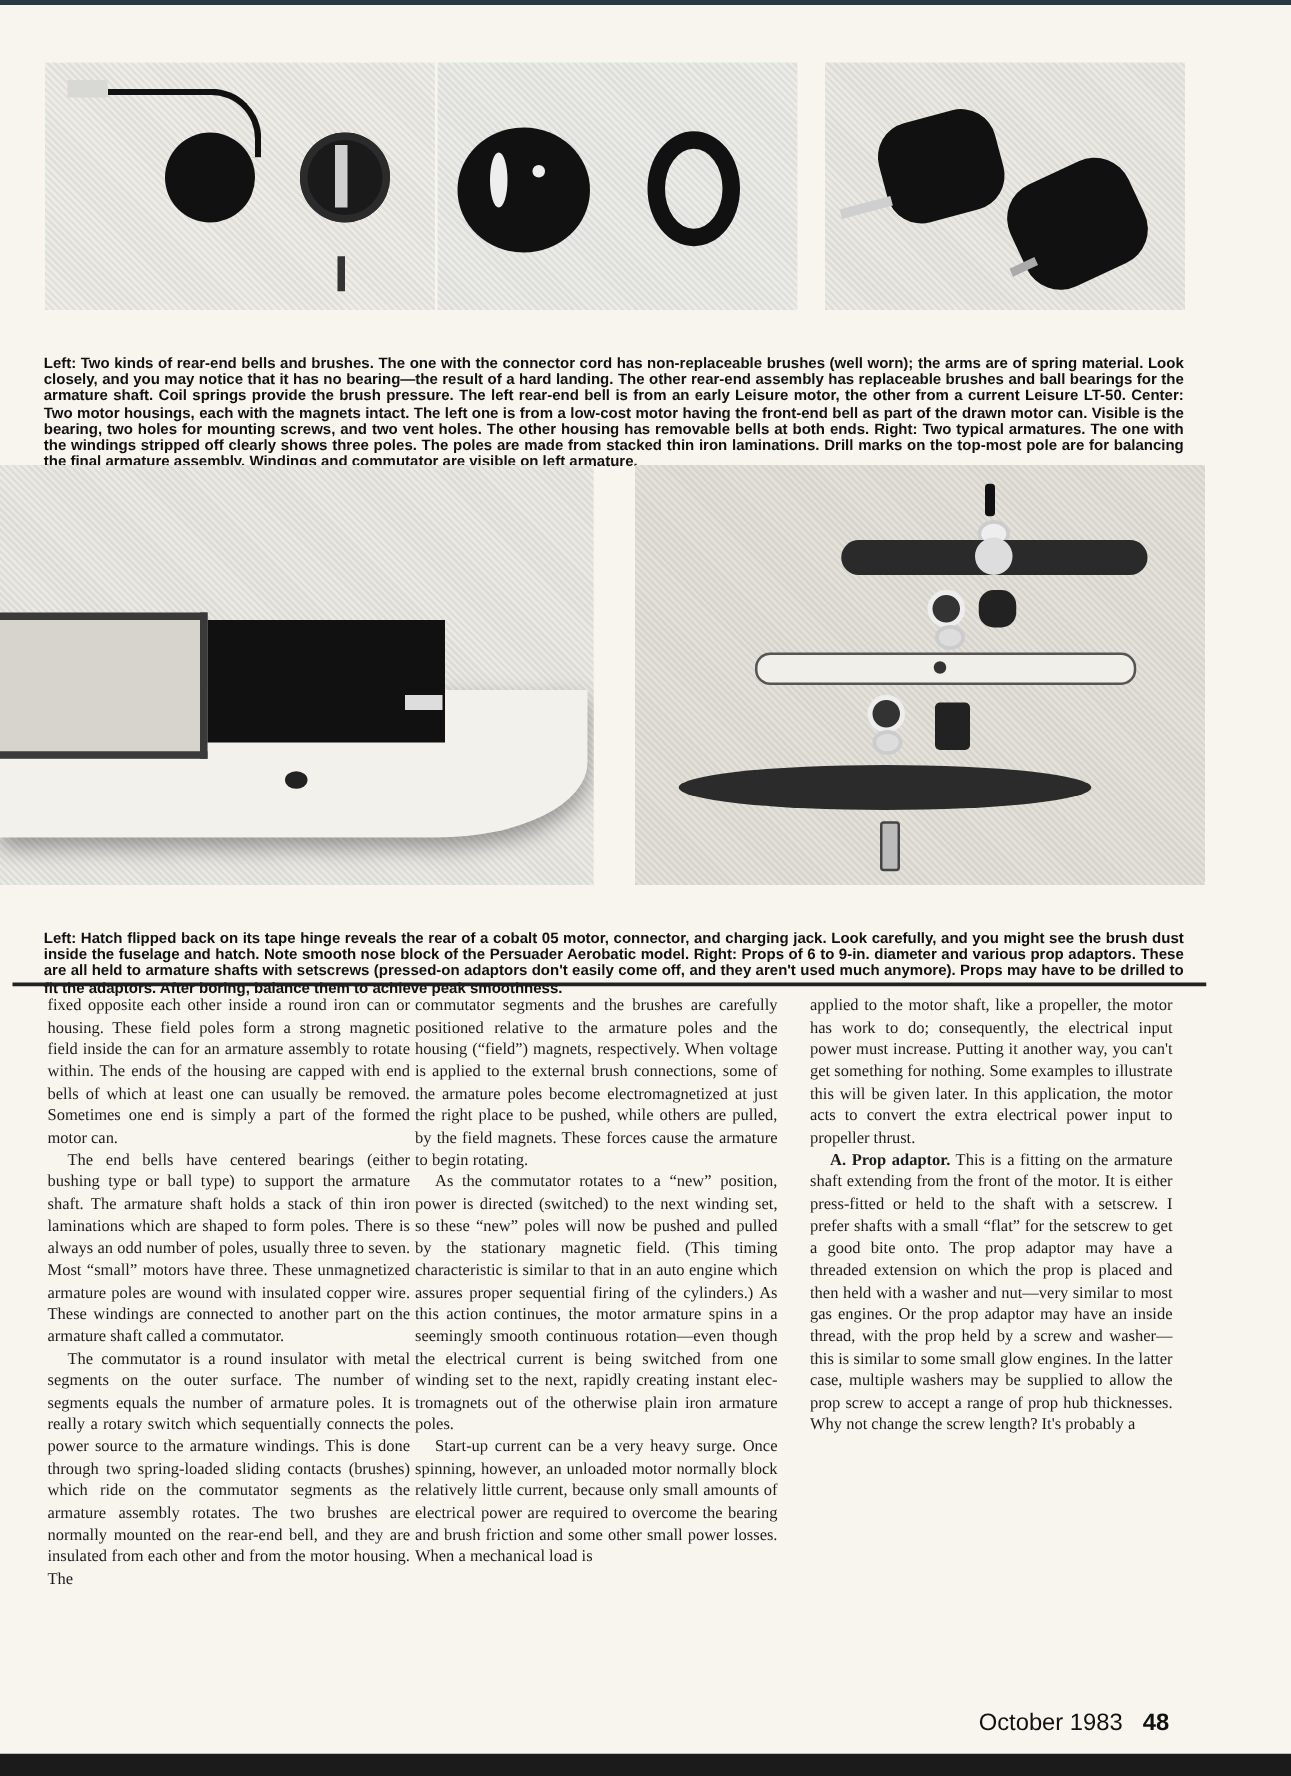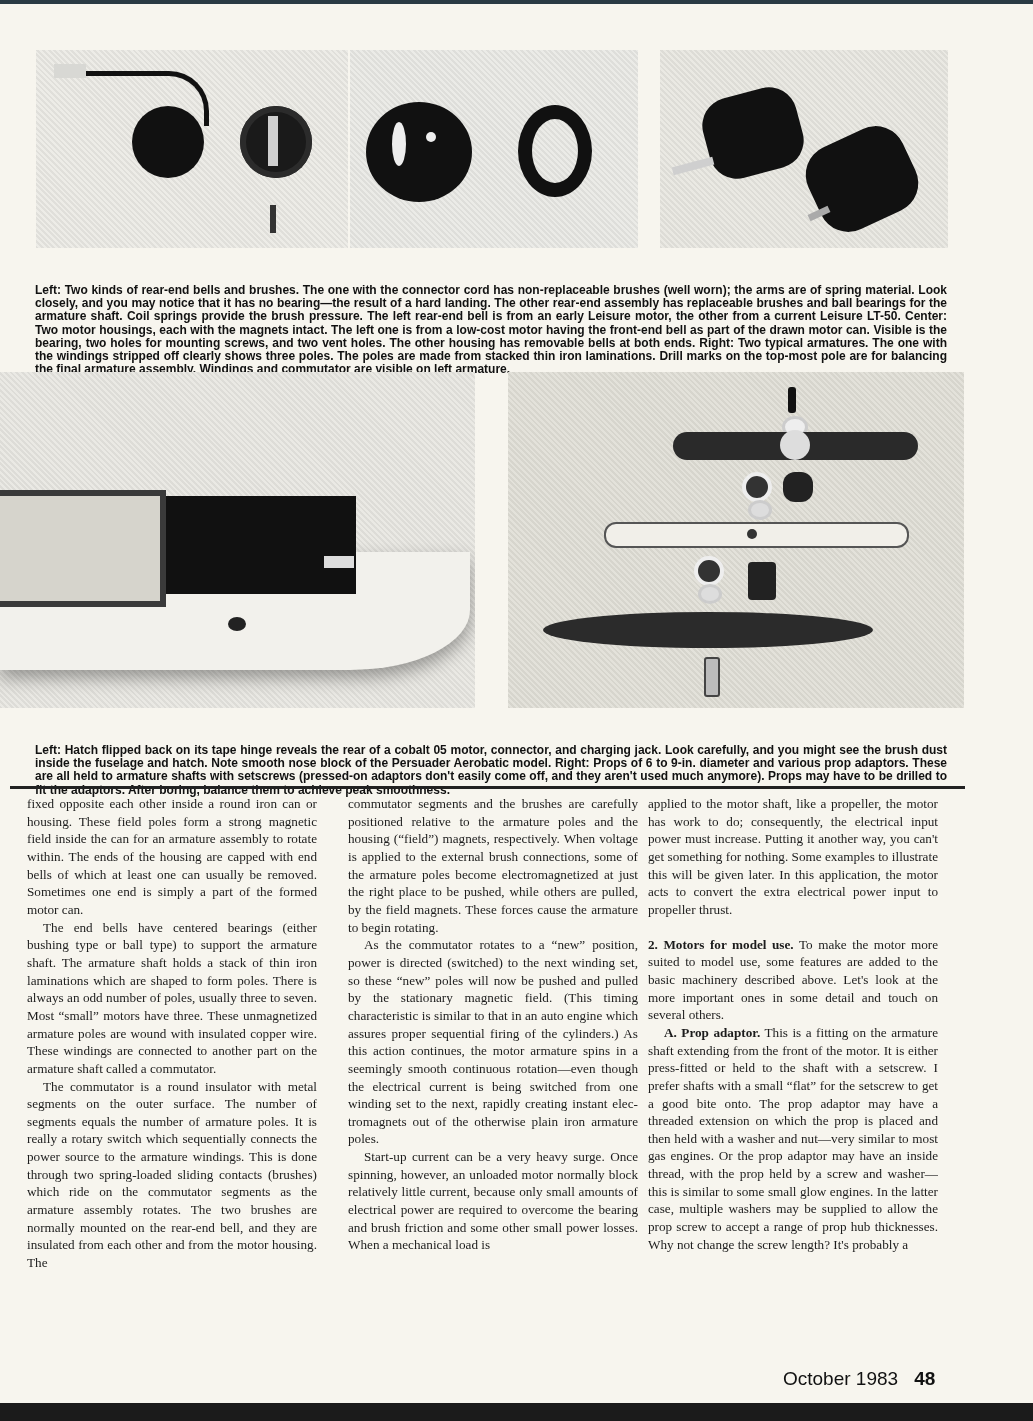--- a/index.html
+++ b/index.html
@@ -91,35 +91,34 @@
   <div class="shape" style="left:240px;top:190px;width:28px;height:38px;background:#222;border-radius:4px;"></div>
   <div style="position:absolute;left:190px;top:212px;width:18px;height:14px;border-radius:50%;border:3px solid #ccc;background:#ddd;"></div>
   <div class="shape" style="left:35px;top:240px;width:330px;height:36px;border-radius:50% / 50%;background:#2b2b2b;"></div>
   <div style="position:absolute;left:196px;top:285px;width:16px;height:40px;background:#bbb;border:2px solid #444;border-radius:3px;box-sizing:border-box;"></div>
 </div>
 
 <div class="caption" style="top:719px;">Left: Hatch flipped back on its tape hinge reveals the rear of a cobalt 05 motor, connector, and charging jack. Look carefully, and you might see the brush dust inside the fuselage and hatch. Note smooth nose block of the Persuader Aerobatic model. Right: Props of 6 to 9-in. diameter and various prop adaptors. These are all held to armature shafts with setscrews (pressed-on adaptors don't easily come off, and they aren't used much anymore). Props may have to be drilled to fit the adaptors. After boring, balance them to achieve peak smoothness.</div>
 
 <div class="rule"></div>
 
-<div class="col" style="left:27px;">
+<div class="col" style="left:38px;">
   <p>fixed opposite each other inside a round iron can or housing. These field poles form a strong magnetic field inside the can for an armature assembly to rotate within. The ends of the housing are capped with end bells of which at least one can usually be removed. Sometimes one end is simply a part of the formed motor can.</p>
   <p class="ind">The end bells have centered bearings (either bushing type or ball type) to support the armature shaft. The armature shaft holds a stack of thin iron laminations which are shaped to form poles. There is always an odd number of poles, usually three to seven. Most “small” motors have three. These unmagnetized armature poles are wound with insulated copper wire. These windings are connected to another part on the armature shaft called a commutator.</p>
   <p class="ind">The commutator is a round insulator with metal segments on the outer surface. The number of segments equals the number of armature poles. It is really a rotary switch which sequentially connects the power source to the armature windings. This is done through two spring-loaded sliding con­tacts (brushes) which ride on the commutator segments as the armature assembly rotates. The two brushes are normally mounted on the rear-end bell, and they are insulated from each other and from the motor housing. The</p>
 </div>
 
-<div class="col" style="left:348px;">
+<div class="col" style="left:332px;">
   <p>commutator segments and the brushes are carefully positioned relative to the armature poles and the housing (“field”) magnets, respectively. When voltage is applied to the external brush connections, some of the ar­mature poles become electromagnetized at just the right place to be pushed, while others are pulled, by the field magnets. These forces cause the armature to begin rotating.</p>
   <p class="ind">As the commutator rotates to a “new” position, power is directed (switched) to the next winding set, so these “new” poles will now be pushed and pulled by the stationary magnetic field. (This timing characteristic is similar to that in an auto engine which as­sures proper sequential firing of the cylin­ders.) As this action continues, the motor armature spins in a seemingly smooth con­tinuous rotation—even though the electrical current is being switched from one winding set to the next, rapidly creating instant elec­tromagnets out of the otherwise plain iron armature poles.</p>
   <p class="ind">Start-up current can be a very heavy surge. Once spinning, however, an unloaded motor normally block relatively little cur­rent, because only small amounts of electri­cal power are required to overcome the bear­ing and brush friction and some other small power losses. When a mechanical load is</p>
 </div>
 
 <div class="col" style="left:648px;">
   <p>applied to the motor shaft, like a propeller, the motor has work to do; consequently, the electrical input power must increase. Putting it another way, you can't get something for nothing. Some examples to illustrate this will be given later. In this application, the motor acts to convert the extra electrical power input to propeller thrust.</p>
-  <p class="gap"><b>2. Motors for model use.</b><span> To make the motor more suited to model use, some fea­tures are added to the basic machinery de­scribed above. Let's look at the more impor­tant ones in some detail and touch on several others.</span></p>
   <p class="ind"><b>A. Prop adaptor.</b><span> This is a fitting on the armature shaft extending from the front of the motor. It is either press-fitted or held to the shaft with a setscrew. I prefer shafts with a small “flat” for the setscrew to get a good bite onto. The prop adaptor may have a threaded extension on which the prop is placed and then held with a washer and nut—very similar to most gas engines. Or the prop adaptor may have an inside thread, with the prop held by a screw and washer—this is similar to some small glow engines. In the latter case, multiple washers may be supplied to allow the prop screw to accept a range of prop hub thicknesses. Why not change the screw length? It's probably a</span></p>
 </div>
 
 <div class="folio">
   <span>October 1983</span><span class="num">48</span>
 </div>
 
 <div class="bottombar"></div>
 
 </body></html>

